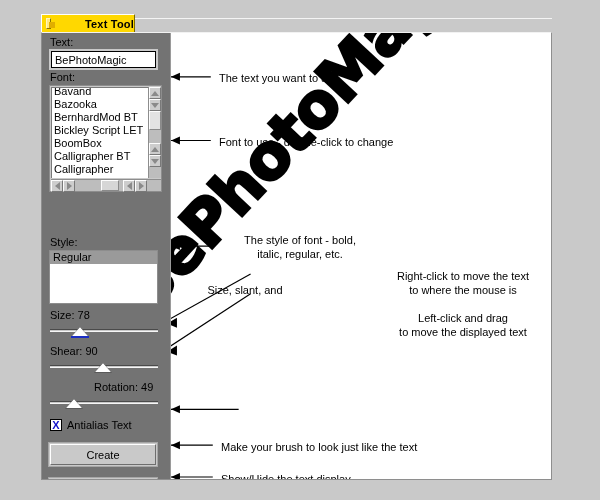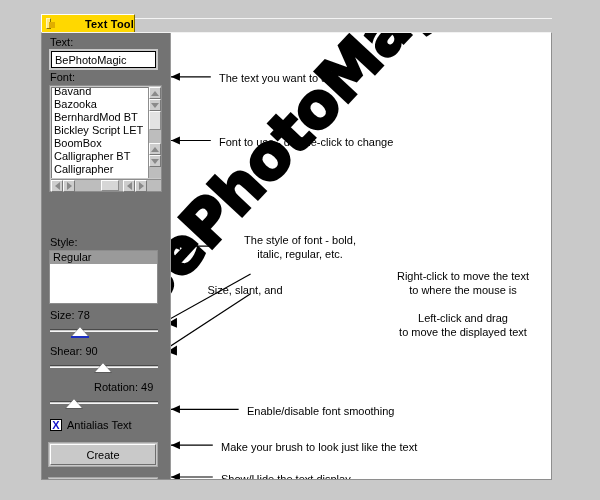--- a/index.html
+++ b/index.html
@@ -385,19 +385,18 @@
       <div class="note ctr" style="left:44px;top:214px;width:170px;">italic, regular, etc.</div>
 
       <div class="note ctr" style="left:4px;top:250px;width:140px;">Size, slant, and</div>
 
       <div class="note ctr" style="left:212px;top:236px;width:160px;">Right-click to move the text</div>
       <div class="note ctr" style="left:212px;top:250px;width:160px;">to where the mouse is</div>
 
       <div class="note ctr" style="left:212px;top:278px;width:160px;">Left-click and drag</div>
       <div class="note ctr" style="left:212px;top:292px;width:160px;">to move the displayed text</div>
 
-      <div class="note" style="left:76px;top:371px;">Enable/disable font smoothing</div>
       <div class="note" style="left:50px;top:407px;">Make your brush to look just like the text</div>
       <div class="note" style="left:50px;top:439px;">Show/Hide the text display</div>
     </div>
 
   </div>
 </div>
 
 </body></html>

